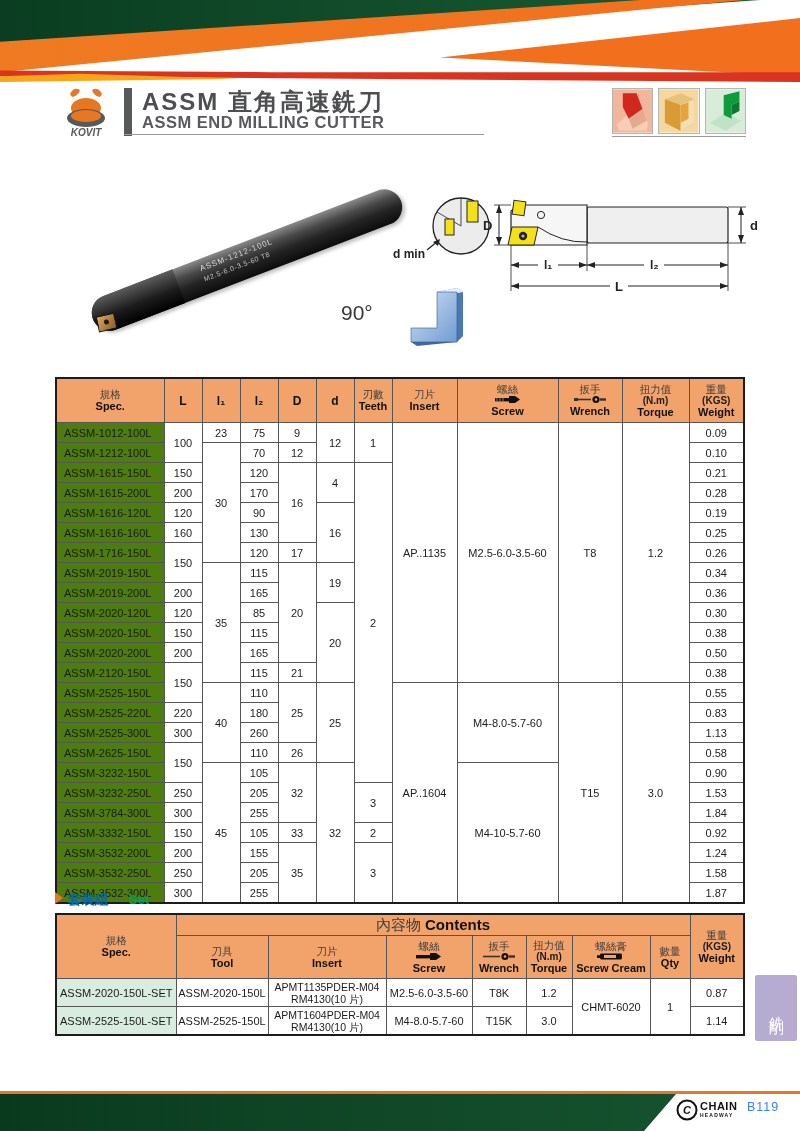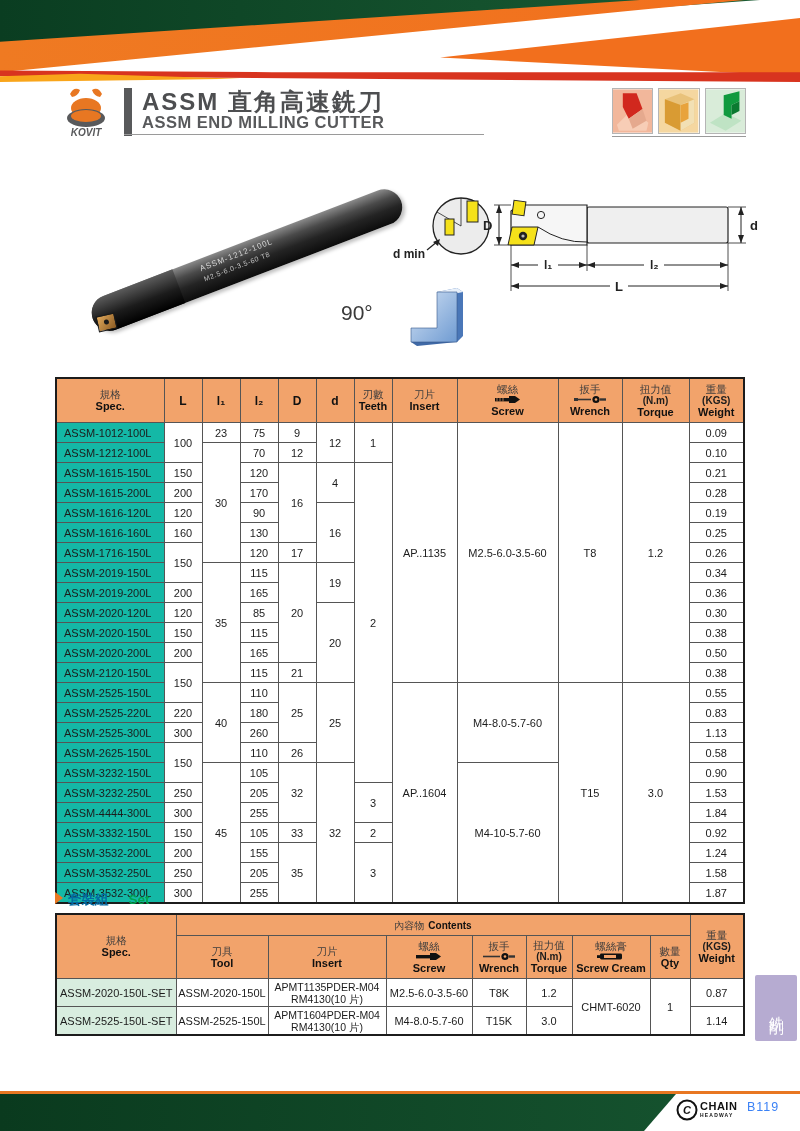--- a/index.html
+++ b/index.html
@@ -48,40 +48,40 @@
   .angle-label{left:341px;top:301px;font-size:21px;color:#3a3a3a;}
   .block-wrap{left:403px;top:286px;width:66px;height:66px;}
 
   
   table{border-collapse:collapse;table-layout:fixed;}
   .spec-table{position:absolute;left:55px;top:377px;width:688px;font-size:11px;}
   .spec-table th,.spec-table td{border:1px solid #555;text-align:center;padding:0;overflow:hidden;}
   .spec-table{border:2px solid #1c1c1c;}
   .spec-table th{background:#F2A36B;height:43px;font-weight:normal;}
   .spec-table td{height:19px;color:#1c1c1c;}
-  .spec-table td.spec{background:#14b8a6;text-align:left;padding-left:7px;}
+  .spec-table td.spec{background:#4d7c0f;text-align:left;padding-left:7px;}
   th .zh{display:block;font-size:10.5px;color:#3c3c3c;line-height:12px;}
   th .mid{display:block;font-size:10px;font-weight:bold;color:#1c1c1c;line-height:11px;}
   th .en{display:block;font-size:11px;font-weight:bold;color:#111;line-height:13px;}
   th .single{font-size:12px;font-weight:bold;color:#111;}
   th .hicon{display:block;height:10px;line-height:8px;}
 
   .set-title{left:55px;top:891px;width:300px;height:18px;font-size:13.5px;font-weight:bold;}
   .set-arrow{display:inline-block;width:0;height:0;border-left:8px solid #E87722;
              border-top:6px solid transparent;border-bottom:6px solid transparent;margin-right:5px;}
   .set-zh{color:#0369a1;}
   .set-en{color:#00A651;margin-left:20px;}
   .set-table{position:absolute;left:55px;top:913px;width:688px;font-size:10.5px;border:2px solid #1c1c1c;}
   .set-table th,.set-table td{border:1px solid #555;text-align:center;padding:0;}
   .set-table th{background:#F2A36B;font-weight:normal;}
   .set-table td{height:27px;color:#1c1c1c;font-size:11px;}
   .set-table td.spec{background:#D8EDDF;}
   .set-table td.pre{white-space:pre-line;line-height:12px;font-size:10.5px;}
   .th-contents{height:20px;}
-  .th-contents .zh,.th-contents .en{display:inline;font-size:10px;}
+  .th-contents .zh,.th-contents .en{display:inline;font-size:15px;}
   .th-contents .en{font-weight:bold;margin-left:4px;}
   .set-sub th{height:42px;}
 
   
   .side-tab{left:755px;top:975px;width:42px;height:66px;background:#B6ABD1;border-radius:2px;
             display:flex;align-items:center;justify-content:center;}
   .side-tab span{writing-mode:vertical-rl;text-orientation:upright;color:#fff;font-size:15px;letter-spacing:4px;}
   .footer-line{left:0;top:1091px;width:800px;height:3px;background:#E87722;}
   .footer-green{left:0;top:1094px;width:800px;height:37px;
             background:linear-gradient(90deg,#0a3a1e,#175631);
@@ -435,21 +435,21 @@
           <td>0.90</td>
         </tr>
         <tr>
           <td class="spec">ASSM-3232-250L</td>
           <td>250</td>
           <td>205</td>
           <td rowspan="2">3</td>
           <td>1.53</td>
         </tr>
         <tr>
-          <td class="spec">ASSM-4444-300L</td>
+          <td class="spec">ASSM-3784-300L</td>
           <td>300</td>
           <td>255</td>
           <td>1.84</td>
         </tr>
         <tr>
           <td class="spec">ASSM-3332-150L</td>
           <td>150</td>
           <td>105</td>
           <td>33</td>
           <td>2</td>

